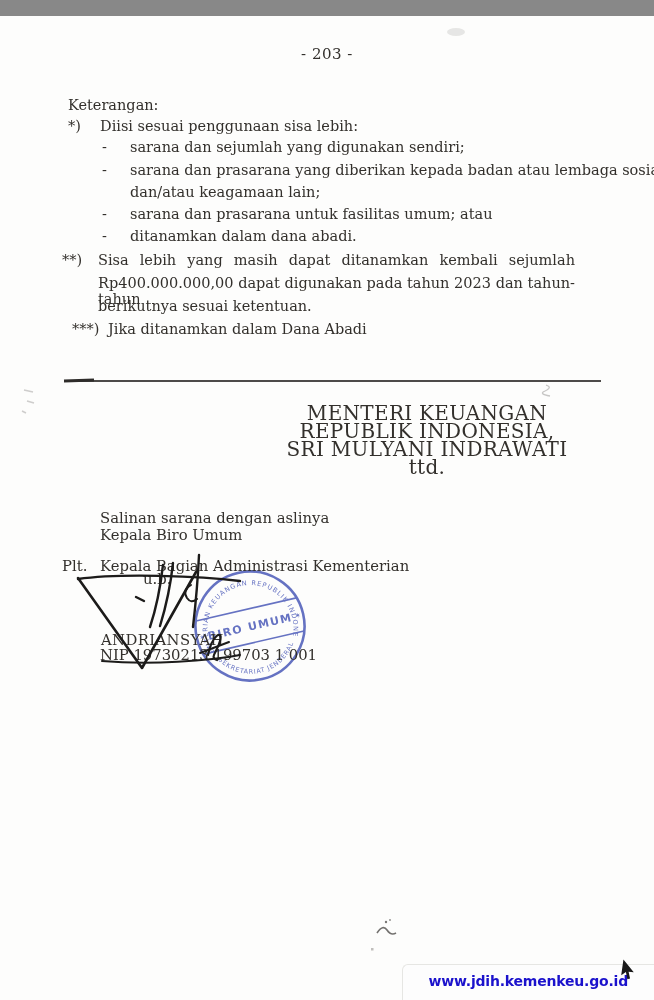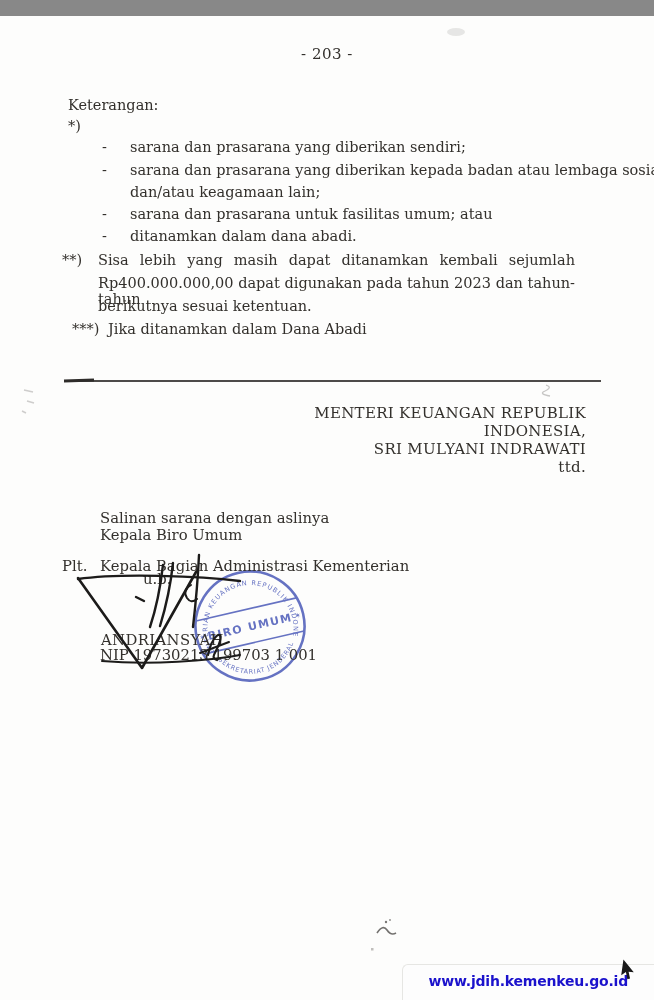--- a/index.html
+++ b/index.html
@@ -7,44 +7,45 @@
     position:relative;width:654px;height:1000px;margin:16px auto;
     background:#fdfdfc;overflow:hidden;
     font-family:"DejaVu Serif","Liberation Serif",serif;
     color:#33302c;font-size:14.5px;
   }
   .abs{position:absolute;white-space:nowrap;}
   .jline{white-space:normal;text-align:justify;text-align-last:justify;width:477px;}
   #pagenum{top:29px;left:0;width:100%;text-align:center;font-size:15px;letter-spacing:.5px;}
   .hr-line{position:absolute;top:364px;left:64px;width:537px;height:1.6px;background:#4d4b49;}
   .hr-thick{position:absolute;top:362.5px;left:64px;width:30px;height:3.2px;background:#2e2c2a;transform:rotate(-1.5deg);}
-  #minister-block{position:absolute;top:388px;left:268px;width:318px;text-align:right;font-size:15px;line-height:18px;letter-spacing:.3px;}
+  #minister-block{position:absolute;top:388px;left:268px;width:318px;text-align:center;font-size:20px;line-height:18px;letter-spacing:.3px;}
   .att{font-size:14.8px;}
   #url-panel{position:absolute;left:402px;top:948px;width:252px;height:52px;background:#fdfdfd;border:1px solid #e6e6e3;border-right:none;border-bottom:none;border-radius:6px 0 0 0;}
   #footer-url{position:absolute;top:957px;right:26px;font-family:"DejaVu Sans","Liberation Sans",sans-serif;font-weight:bold;font-size:14px;letter-spacing:-.2px;color:#1b12cc;text-decoration:none;z-index:6;}
   svg{position:absolute;overflow:visible;}
   #stamp-svg{left:188px;top:548px;z-index:1;opacity:.8;}
   #signature-svg{left:50px;top:533px;z-index:3;}
   #cursor-svg{left:619px;top:944px;z-index:7;}
   #artifacts-svg{left:0;top:0;z-index:5;pointer-events:none;}
   .name-caps{letter-spacing:.4px;text-align:right;}
 </style>
 </head>
 <body>
 
 <div id="page">
 
   <div id="pagenum" class="abs">- 203 -</div>
 
   <div class="abs" style="left:68px;top:81px;">Keterangan:</div>
 
   <div class="abs" style="left:68px;top:102px;">*)</div>
+  <div class="abs" style="left:100px;top:102px;">Diisi sesuai penggunaan sisa lebih:</div>
 
   <div class="abs" style="left:102px;top:123px;">-</div>
-  <div class="abs" style="left:130px;top:123px;">sarana dan prasarana yang diberikan sendiri;</div>
+  <div class="abs" style="left:130px;top:123px;">sarana dan sejumlah yang digunakan sendiri;</div>
 
   <div class="abs" style="left:102px;top:146px;">-</div>
   <div class="abs" style="left:130px;top:146px;">sarana dan prasarana yang diberikan kepada badan atau lembaga sosial</div>
   <div class="abs" style="left:130px;top:168px;">dan/atau keagamaan lain;</div>
 
   <div class="abs" style="left:102px;top:190px;">-</div>
   <div class="abs" style="left:130px;top:190px;">sarana dan prasarana untuk fasilitas umum; atau</div>
 
   <div class="abs" style="left:102px;top:212px;">-</div>
   <div class="abs" style="left:130px;top:212px;">ditanamkan dalam dana abadi.</div>

